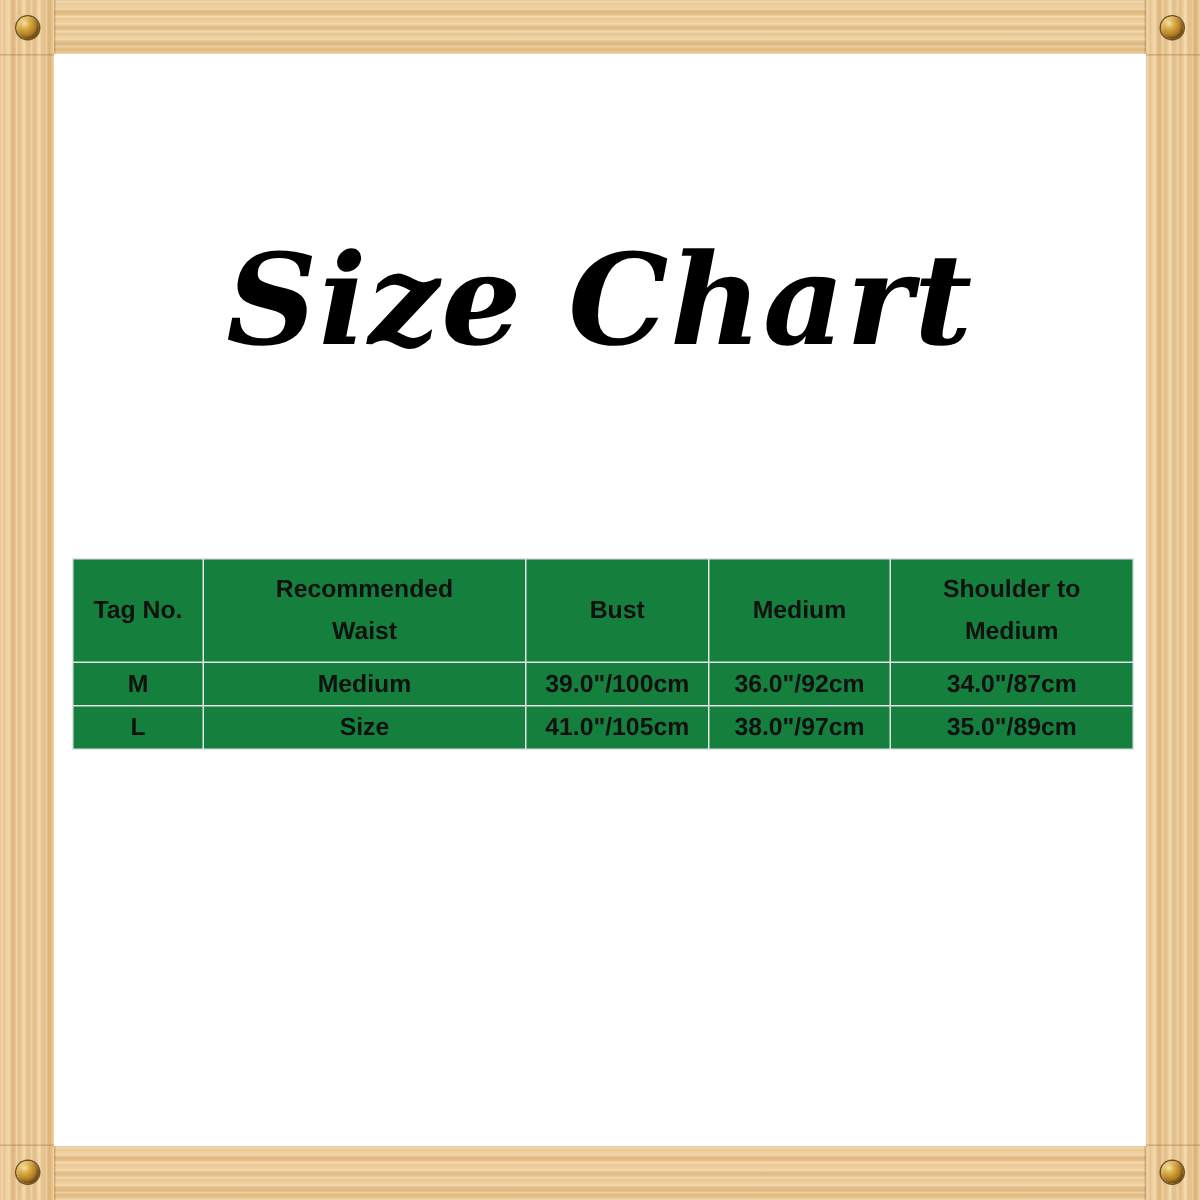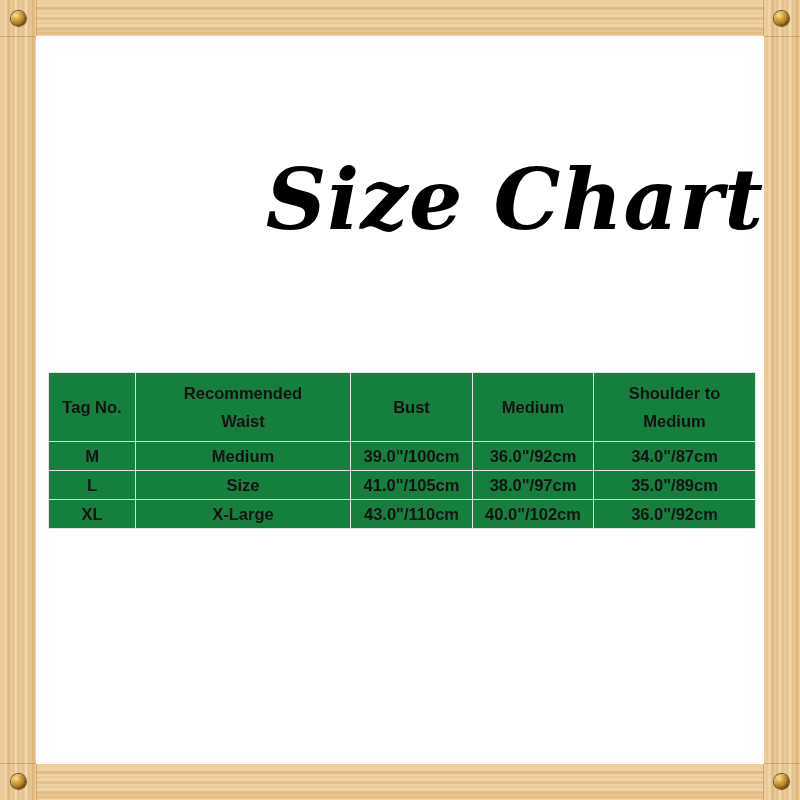--- a/index.html
+++ b/index.html
@@ -106,21 +106,21 @@
     height: 728px;
     background: #ffffff;
   }
 
   
   .title {
     position: absolute;
     left: 0;
     top: 122px;
     width: 728px;
-    text-align: right;
+    text-align: center;
     font-family: "DejaVu Serif", "Liberation Serif", serif;
     font-style: italic;
     font-weight: bold;
     font-size: 84px;
     line-height: 1;
     color: #000000;
     letter-spacing: 1px;
     white-space: nowrap;
   }
 
@@ -232,25 +232,18 @@
             <td>36.0"/92cm</td>
             <td>34.0"/87cm</td>
           </tr>
           <tr>
             <td>L</td>
             <td>Size</td>
             <td>41.0"/105cm</td>
             <td>38.0"/97cm</td>
             <td>35.0"/89cm</td>
           </tr>
-          <tr>
-            <td>XL</td>
-            <td>X-Large</td>
-            <td>43.0"/110cm</td>
-            <td>40.0"/102cm</td>
-            <td>36.0"/92cm</td>
-          </tr>
         </tbody>
       </table>
     </div>
 
   </div>
 </div>
 
 </body></html>

